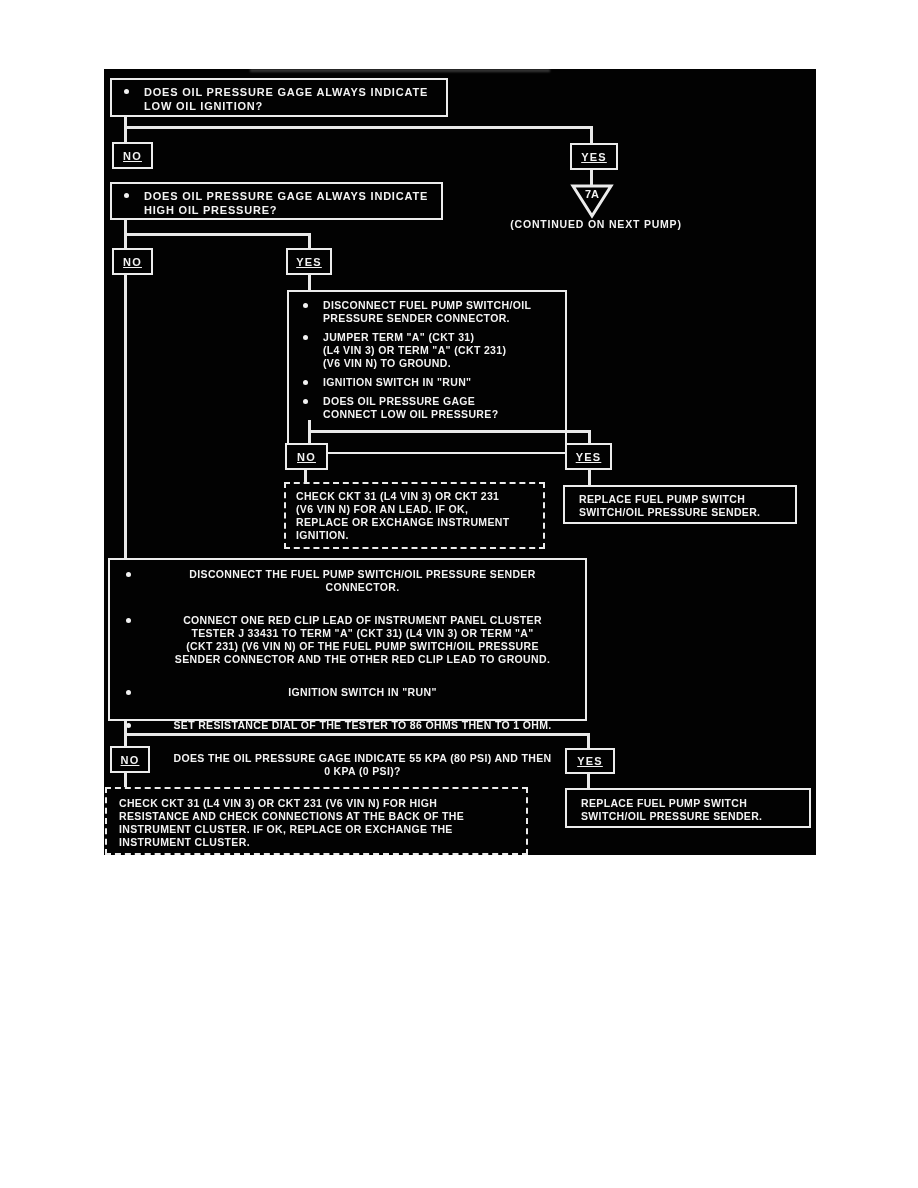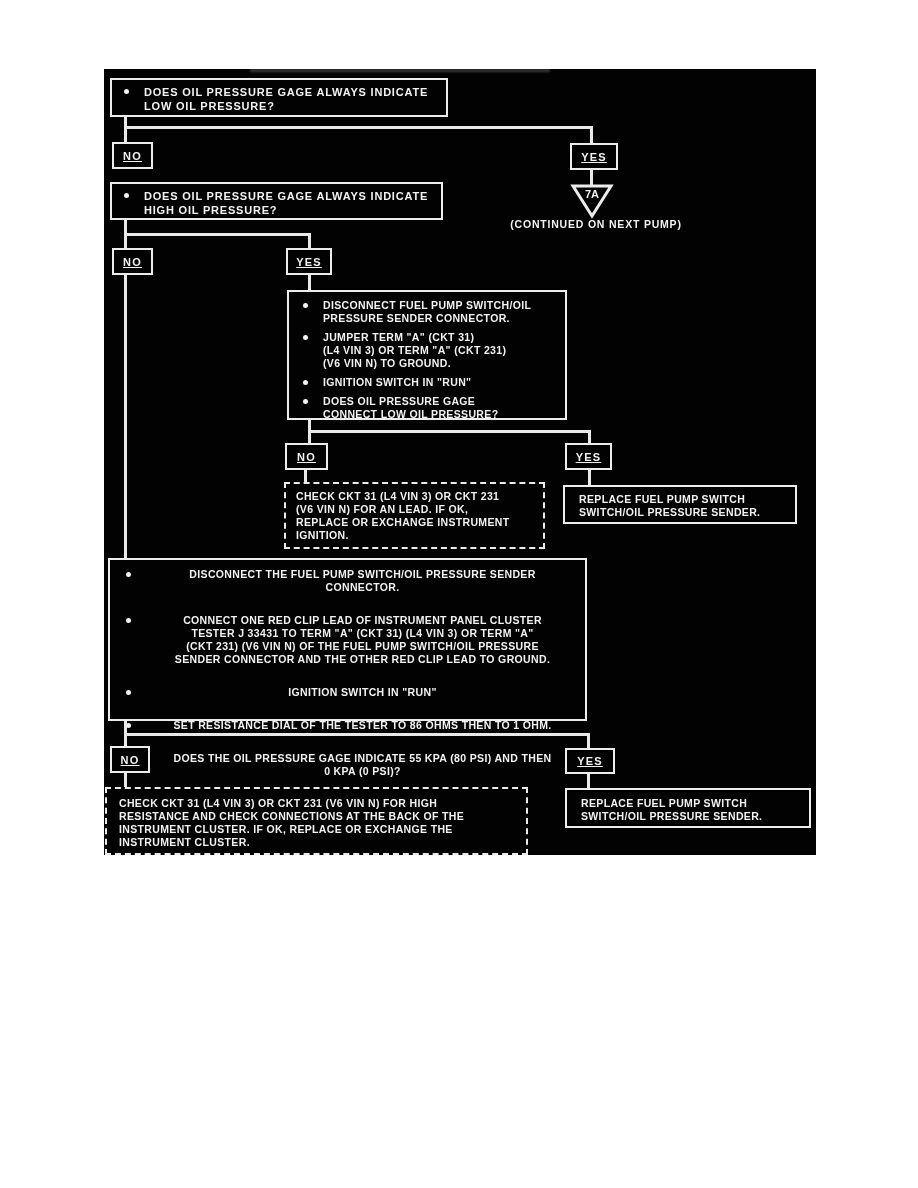--- a/index.html
+++ b/index.html
@@ -52,21 +52,21 @@
 <body>
 
 <div class="canvas">
 
   <div class="artifact" style="left:146px; top:0; width:300px; height:3px;"></div>
 
   <div class="box qtxt pad" style="left:6px; top:9px; width:338px; height:39px;">
     <div class="bi">
       <span class="dot"></span>
       <span class="ln">DOES OIL PRESSURE GAGE ALWAYS INDICATE</span>
-      <span class="ln">LOW OIL PRESSURE?</span>
+      <span class="ln">LOW OIL IGNITION?</span>
     </div>
   </div>
 
   <div class="vline" style="left:20px; top:48px; height:25px;"></div>
   <div class="hline" style="left:20px; top:57px; width:469px;"></div>
   <div class="vline" style="left:486px; top:57px; height:17px;"></div>
 
   <div class="box lbl" style="left:8px; top:73px; width:41px; height:27px;">NO</div>
   <div class="box lbl" style="left:466px; top:74px; width:48px; height:27px;">YES</div>
 
@@ -91,21 +91,21 @@
   <div class="vline" style="left:20px; top:151px; height:28px;"></div>
   <div class="hline" style="left:20px; top:164px; width:187px;"></div>
   <div class="vline" style="left:204px; top:164px; height:15px;"></div>
 
   <div class="box lbl" style="left:8px; top:179px; width:41px; height:27px;">NO</div>
   <div class="box lbl" style="left:182px; top:179px; width:46px; height:27px;">YES</div>
 
   <div class="vline" style="left:20px; top:206px; height:283px;"></div>
   <div class="vline" style="left:204px; top:206px; height:15px;"></div>
 
-  <div class="box txt" style="left:183px; top:221px; width:280px; height:130px; padding:7px 6px 4px 12px;">
+  <div class="box txt" style="left:183px; top:221px; width:280px; height:164px; padding:7px 6px 4px 12px;">
     <div class="bi">
       <span class="dot"></span>
       <span class="ln">DISCONNECT FUEL PUMP SWITCH/OIL</span>
       <span class="ln">PRESSURE SENDER CONNECTOR.</span>
     </div>
     <div class="bi">
       <span class="dot"></span>
       <span class="ln">JUMPER TERM "A" (CKT 31)</span>
       <span class="ln">(L4 VIN 3) OR TERM "A" (CKT 231)</span>
       <span class="ln">(V6 VIN N) TO GROUND.</span>

